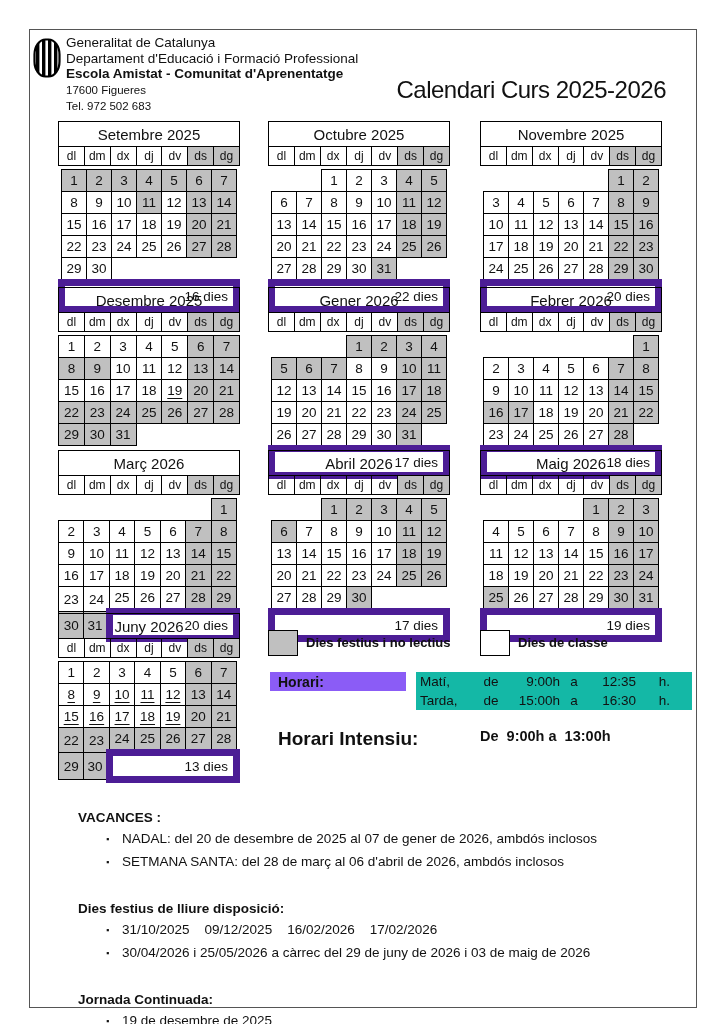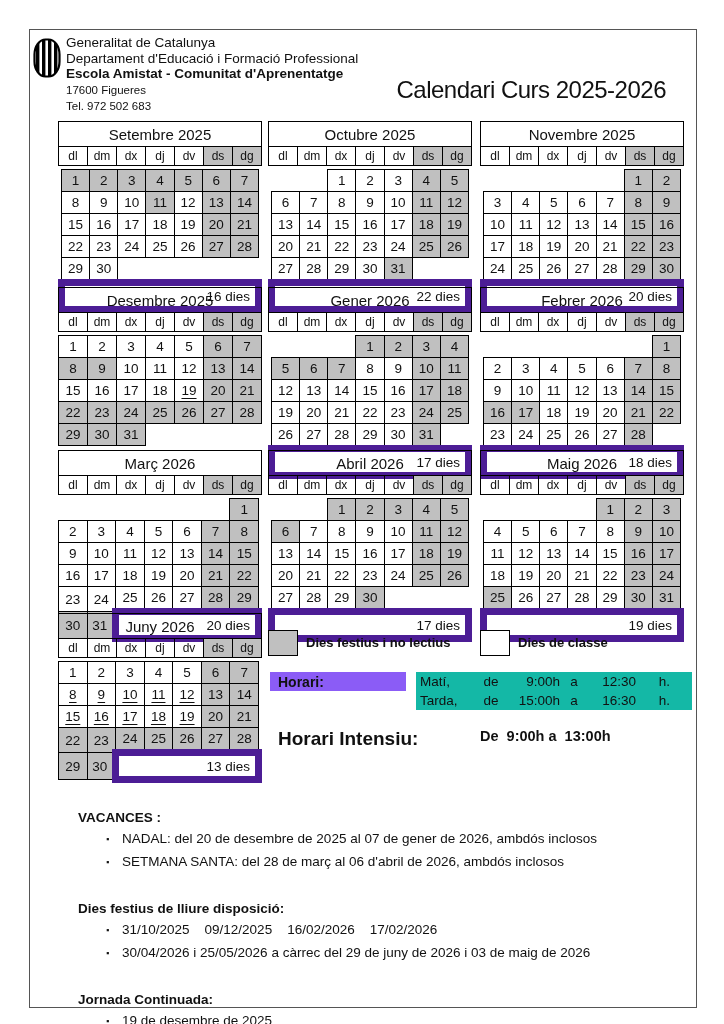--- a/index.html
+++ b/index.html
@@ -8,21 +8,21 @@
 
   
   .logo{position:absolute;left:3px;top:8px;}
   .hdr{position:absolute;left:36px;top:5px;line-height:15.5px;font-size:13.5px;}
   .hdr .b{font-weight:bold;}
   .hdr .s{font-size:11.5px;line-height:16px;}
   .doc-title{position:absolute;right:30px;top:46px;font-size:24px;font-weight:normal;letter-spacing:-0.5px;}
 
   
   .month{position:absolute;width:190px;}
-  .month table{border-collapse:collapse;table-layout:fixed;width:204px;}
+  .month table{border-collapse:collapse;table-layout:fixed;width:182px;}
   .month td{text-align:center;overflow:hidden;}
   td.mtitle{border:1.5px solid #000;height:22px;font-size:15px;}
   td.dh{border:1px solid #000;height:16px;font-size:12px;}
   .mgrid{margin-top:3px;}
   td.day{border:1px solid #000;height:19px;font-size:13.5px;background:#fff;}
   td.shaded{background:#c0c0c0;}
   td.empty{border:none;background:transparent;}
   td.uline{text-decoration:underline;text-underline-offset:2.5px;}
   td.dies{border:7px solid #4c1d95;height:18px;font-size:13.5px;text-align:right;padding-right:5px;background:#fff;}
 
@@ -791,21 +791,21 @@
   </div>
 
   <div class="horari">
     <div class="horari-label">Horari:</div>
     <div class="horari-values">
       <div class="hrow">
         <span class="c1">Matí,</span>
         <span class="c2">de</span>
         <span class="c3">9:00h</span>
         <span class="c4">a</span>
-        <span class="c5">12:30</span>
+        <span class="c5">12:35</span>
         <span class="c6">h.</span>
       </div>
       <div class="hrow">
         <span class="c1">Tarda,</span>
         <span class="c2">de</span>
         <span class="c3">15:00h</span>
         <span class="c4">a</span>
         <span class="c5">16:30</span>
         <span class="c6">h.</span>
       </div>

